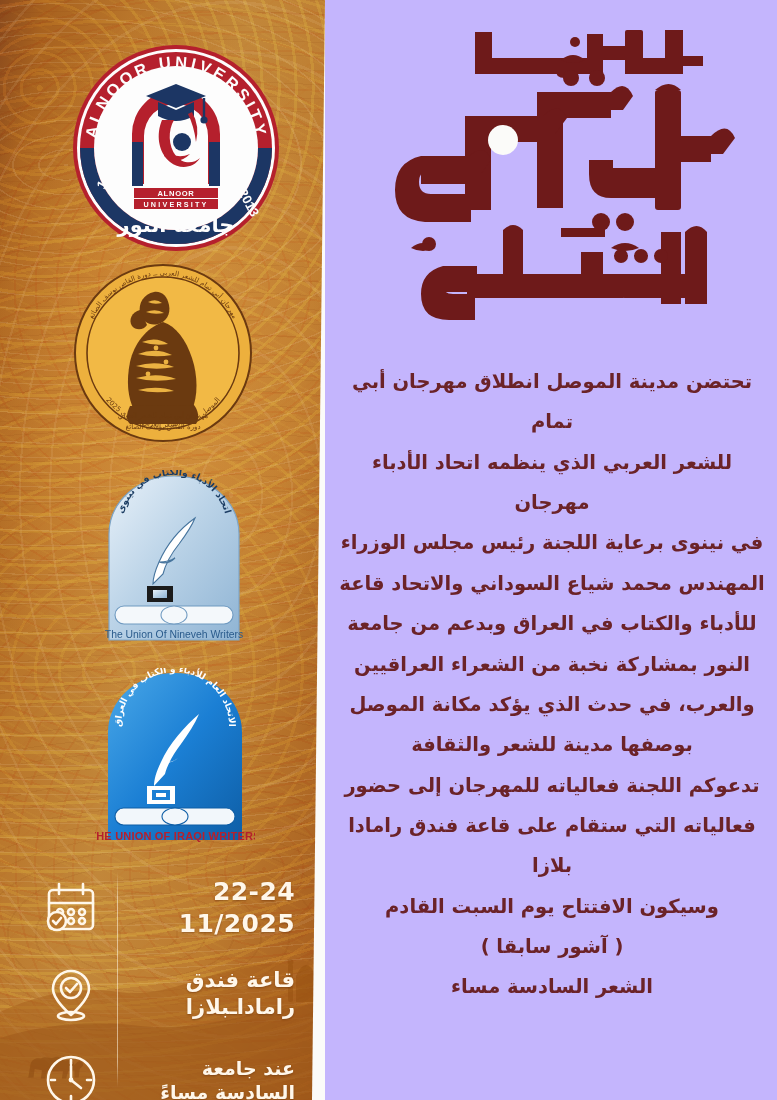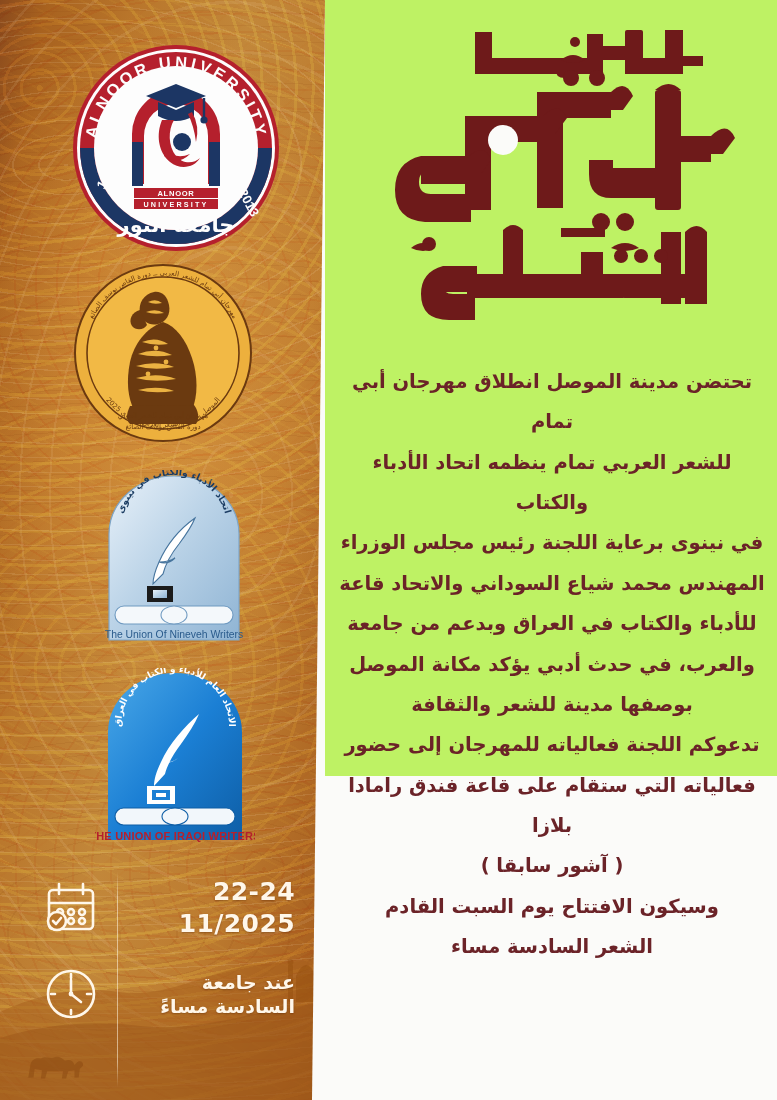--- a/index.html
+++ b/index.html
@@ -62,21 +62,21 @@
     position:absolute;left:130px;width:165px;
     color:#fff7ea;direction:rtl;text-align:right;
     font-weight:700;line-height:1.28;
     text-shadow:0 1px 2px rgba(90,40,8,.45);
   }
   #info-date .info-text{font-size:25px;letter-spacing:.4px;}
   #info-venue .info-text{font-size:21px;}
   #info-time .info-text{font-size:19px;}
 
   
-  .right-panel{position:absolute;left:325px;top:0;width:452px;height:776px;background:#bef264;}
+  .right-panel{position:absolute;left:325px;top:0;width:452px;height:1100px;background:#c4b5fd;}
 
   .title-block{position:absolute;left:0;top:16px;width:452px;height:320px;}
   .title-block svg{display:block;width:100%;height:100%;}
   .title-sr{position:absolute;width:1px;height:1px;overflow:hidden;clip:rect(0 0 0 0);white-space:nowrap;}
 
   .body-copy{
     position:absolute;left:12px;top:362px;width:430px;
     direction:rtl;text-align:center;
     color:#6b2328;
     font-size:19.5px;font-weight:700;line-height:2.07;
@@ -297,20 +297,34 @@
           <circle cx="15" cy="42" r="9" fill="#b9762b" stroke="#fff7ea" stroke-width="2.6"></circle>
           <path d="M11 42 l3 3 l5 -6"></path>
         </svg>
       </span>
       <span class="info-text">
         <span class="ln">22-24</span>
         <span class="ln">11/2025</span>
       </span>
     </div>
 
+    <div class="info-item" id="info-venue">
+      <span class="info-icon">
+        <svg viewBox="0 0 58 58" width="58" height="58" fill="none" stroke="#fff7ea" stroke-width="2.6" stroke-linecap="round" stroke-linejoin="round">
+          <path d="M29 6 C19 6 11 14 11 24 C11 35 29 50 29 50 C29 50 47 35 47 24 C47 14 39 6 29 6 Z"></path>
+          <circle cx="29" cy="23" r="10"></circle>
+          <path d="M24 23 l4 4 l7 -8"></path>
+          <ellipse cx="29" cy="51" rx="13" ry="4"></ellipse>
+        </svg>
+      </span>
+      <span class="info-text">
+        <span class="ln">قاعة فندق</span>
+        <span class="ln">راماداـبلازا</span>
+      </span>
+    </div>
 
     <div class="info-item" id="info-time">
       <span class="info-icon">
         <svg viewBox="0 0 58 58" width="58" height="58" fill="none" stroke="#fff7ea" stroke-width="2.6" stroke-linecap="round" stroke-linejoin="round">
           <circle cx="29" cy="29" r="23"></circle>
           <path d="M29 9 V13 M29 45 V49 M9 29 H13 M45 29 H49"></path>
           <path d="M29 15 V29 L39 37"></path>
           <circle cx="29" cy="29" r="2.4" fill="#fff7ea" stroke="none"></circle>
         </svg>
       </span>
@@ -399,27 +413,28 @@
             <path d="M86 232 q12 -10 24 0 q-12 6 -24 0 z"></path>
             <rect x="236" y="212" width="44" height="9"></rect>
           </g>
         </g>
       </svg>
     </div>
 
     <div class="body-copy">
       <p>
         <span class="ln">تحتضن مدينة الموصل انطلاق مهرجان أبي تمام</span>
-        <span class="ln">للشعر العربي تمام ينظمه اتحاد الأدباء والكتاب</span>
+        <span class="ln">للشعر العربي الذي ينظمه اتحاد الأدباء مهرجان</span>
         <span class="ln">في نينوى برعاية اللجنة رئيس مجلس الوزراء</span>
         <span class="ln">المهندس محمد شياع السوداني والاتحاد قاعة</span>
         <span class="ln">للأدباء والكتاب في العراق وبدعم من جامعة</span>
-        <span class="ln">والعرب، في حدث أدبي يؤكد مكانة الموصل</span>
+        <span class="ln">النور بمشاركة نخبة من الشعراء العراقيين</span>
+        <span class="ln">والعرب، في حدث الذي يؤكد مكانة الموصل</span>
         <span class="ln">بوصفها مدينة للشعر والثقافة</span>
         <span class="ln">تدعوكم اللجنة فعالياته للمهرجان إلى حضور</span>
         <span class="ln">فعالياته التي ستقام على قاعة فندق رامادا بلازا</span>
+        <span class="ln">وسيكون الافتتاح يوم السبت القادم</span>
         <span class="ln">( آشور سابقا )</span>
-        <span class="ln">وسيكون الافتتاح يوم السبت القادم</span>
         <span class="ln">الشعر السادسة مساء</span>
       </p>
     </div>
   </div>
 </div>
 
 </body></html>

